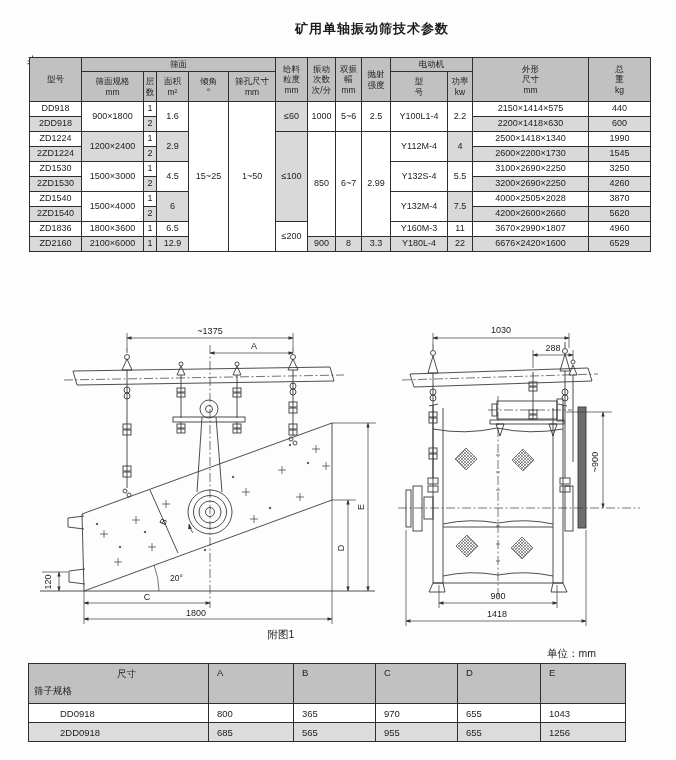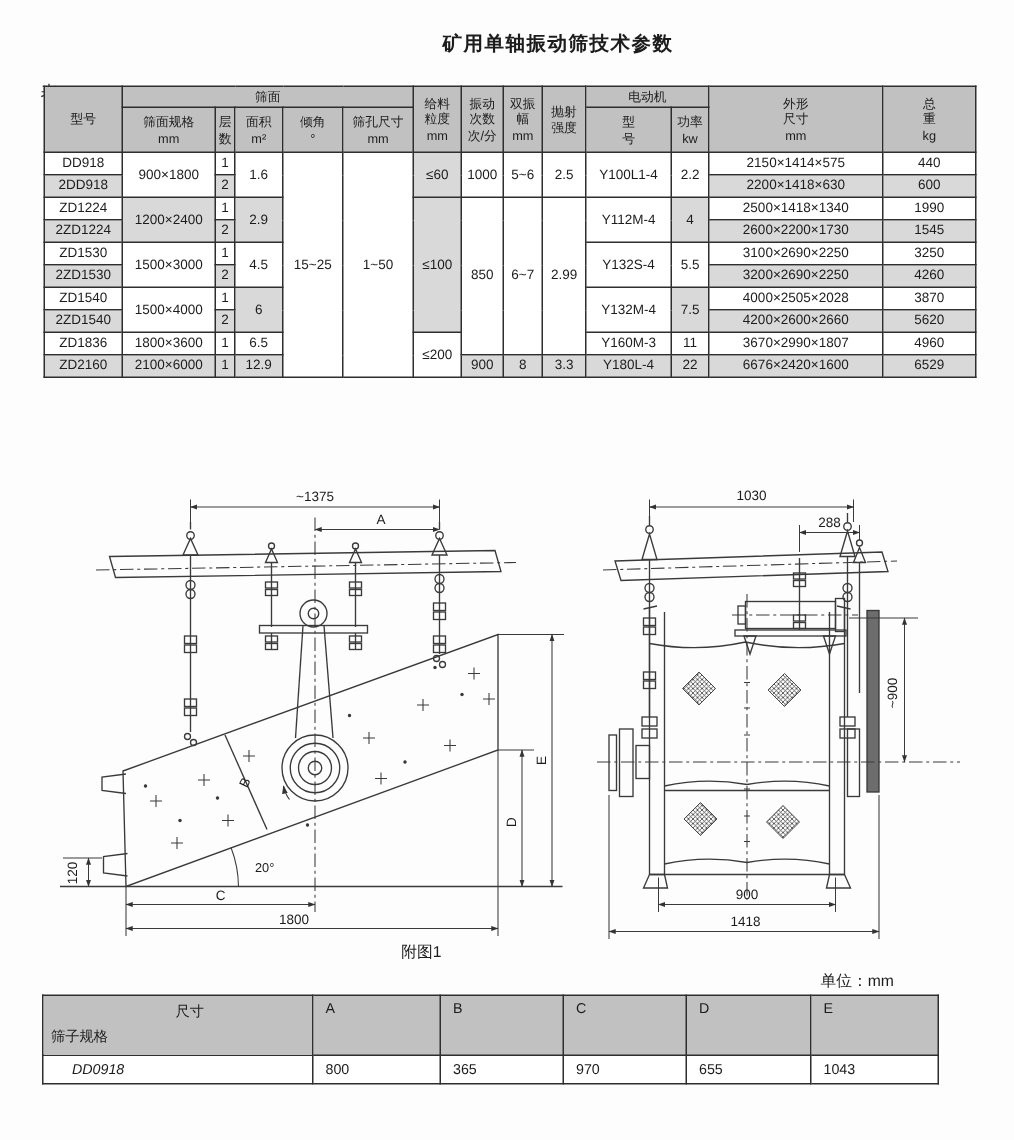--- a/index.html
+++ b/index.html
@@ -24,21 +24,21 @@
   .mt td { font-size:9px; line-height:1.05; background:#fff; }
   .mt td.g { background:#d9d9d9; }
 
   
   .bt { border:1.5px solid #222; }
   .bt th, .bt td { border:1px solid #2e2e2e; overflow:hidden; }
   .bt th { background:#c1c1c1; font-weight:normal; font-size:9.5px; text-align:left;
     vertical-align:top; padding:3px 0 0 8px; }
   .bt td { font-size:9.5px; text-align:left; padding:0 0 0 8px; background:#fff; }
   .bt td.g { background:#dcdcdc; }
-  .bt td.namecol { padding-left:19px;font-style:italic; }
+  .bt td.namecol { padding-left:31px; }
   .diag { position:relative; padding:0 !important;
     background-image:linear-gradient(to bottom right,
       transparent calc(50% - 0.6px), #333 calc(50% - 0.6px),
       #333 calc(50% + 0.6px), transparent calc(50% + 0.6px));
   }
   .diag .corner-top { position:absolute; top:4px; left:88px; font-size:9.5px; }
   .diag .corner-bottom { position:absolute; bottom:5px; left:5px; font-size:9.5px; }
 
   svg text { font-family:"Liberation Sans","DejaVu Sans",sans-serif; fill:#1c1c1c; }
 </style>
@@ -474,14 +474,22 @@
     <th>E</th>
   </tr>
   <tr style="height:19px">
     <td class="namecol">DD0918</td>
     <td>800</td>
     <td>365</td>
     <td>970</td>
     <td>655</td>
     <td>1043</td>
   </tr>
+  <tr style="height:19px">
+    <td class="g namecol">2DD0918</td>
+    <td class="g">685</td>
+    <td class="g">565</td>
+    <td class="g">955</td>
+    <td class="g">655</td>
+    <td class="g">1256</td>
+  </tr>
 </tbody>
   </table>
 
 </body></html>

